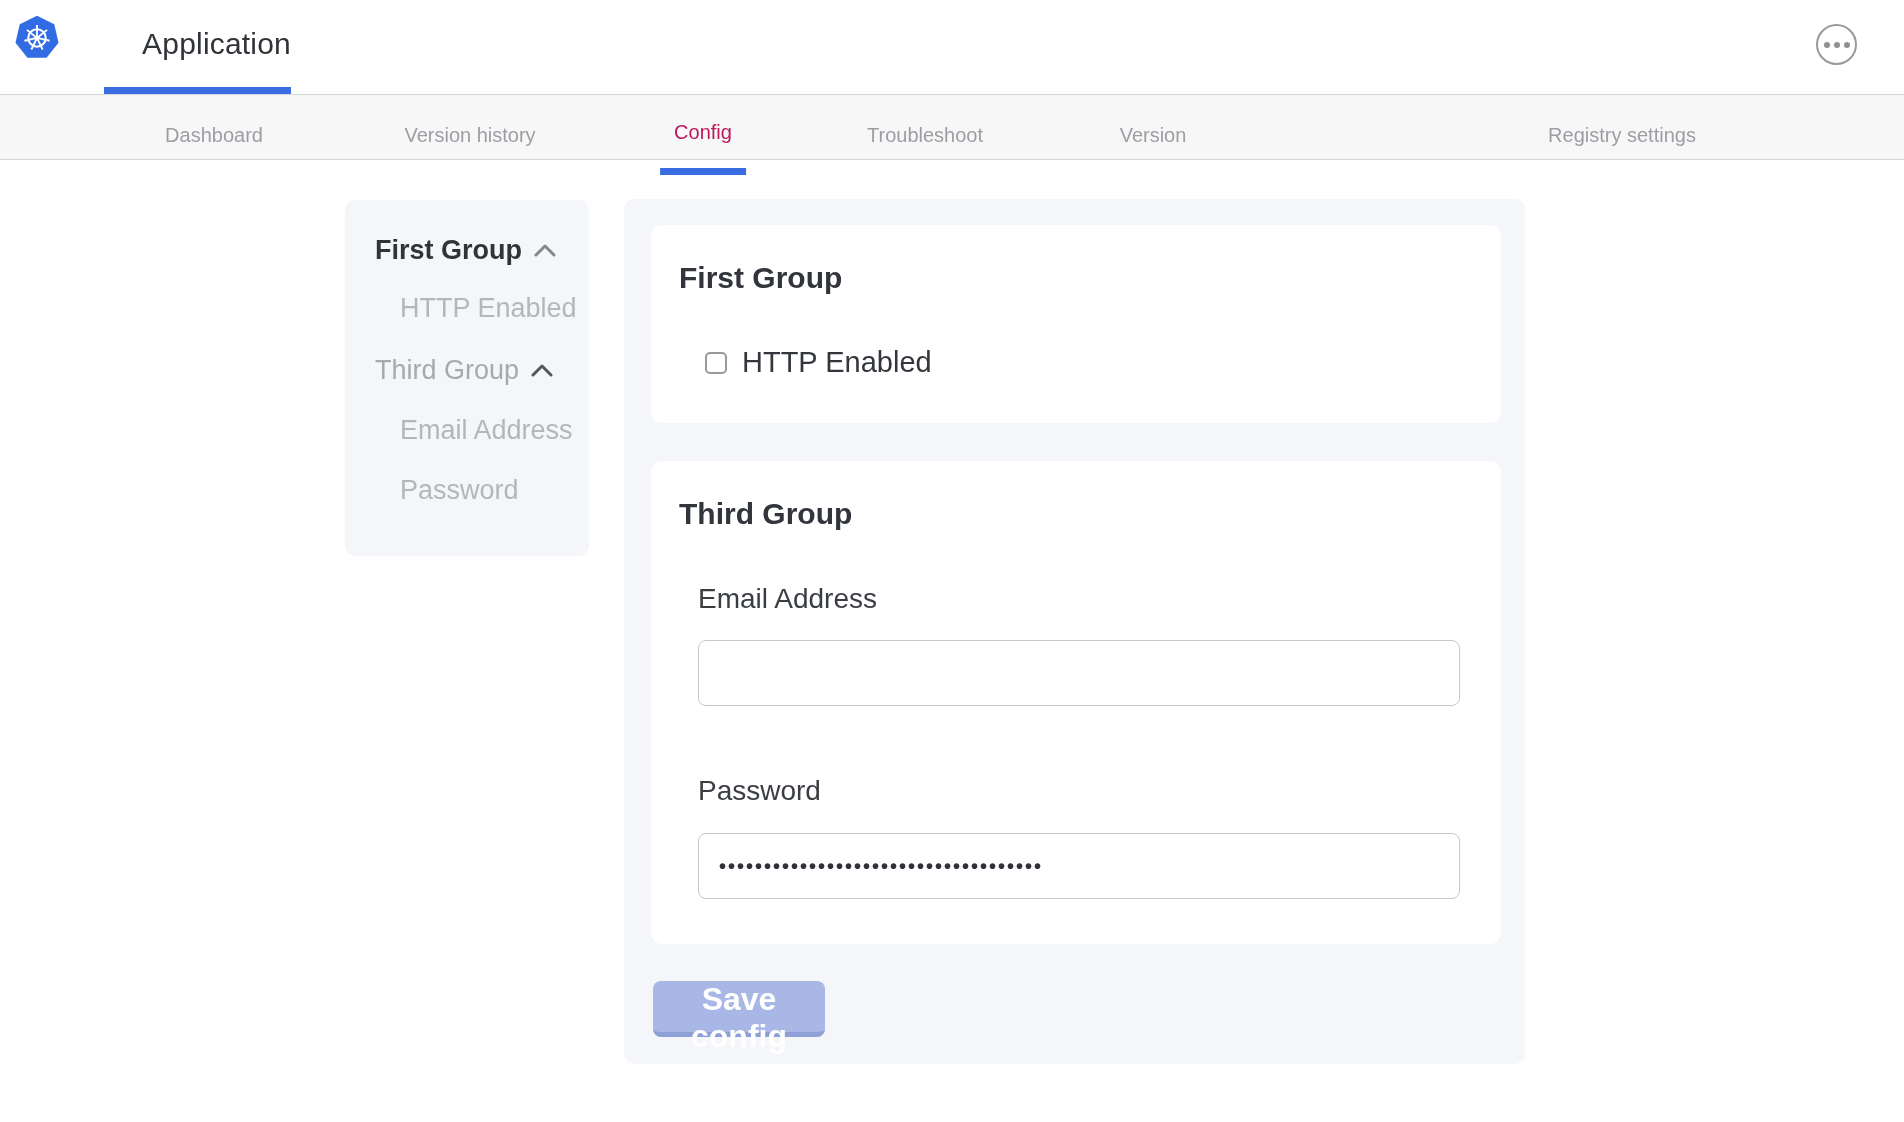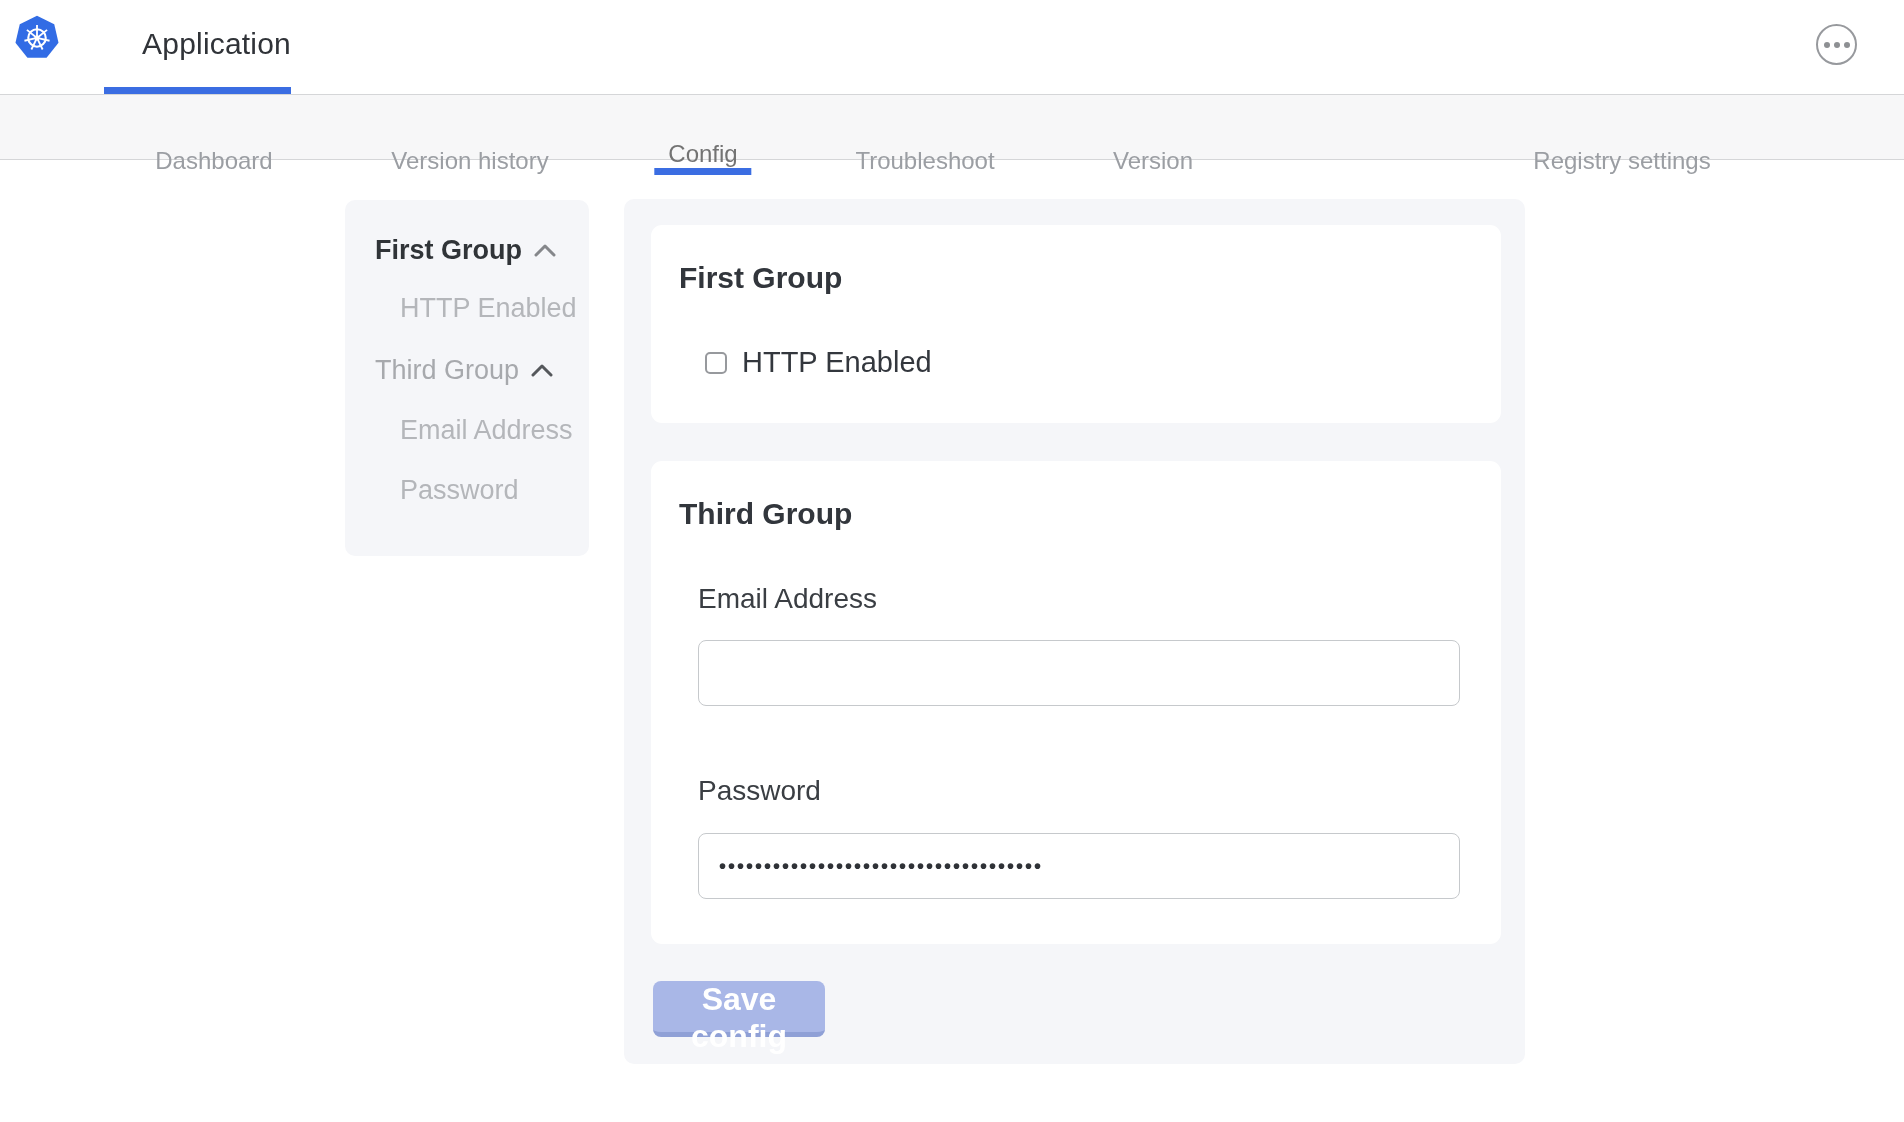--- a/index.html
+++ b/index.html
@@ -16,23 +16,23 @@
   .app-tab span { font-size:30px; color:#303338; letter-spacing:.2px; }
   .ellipsis-btn { position:absolute; left:1816px; top:24px; width:41px; height:41px;
     border:2px solid #97999d; border-radius:50%; display:flex; align-items:center;
     justify-content:center; gap:4px; background:#fff; cursor:pointer; }
   .ellipsis-btn .dot { width:6px; height:6px; border-radius:50%; background:#8e9093; }
 
   
   .navbar { position:absolute; left:0; top:94px; width:1904px; height:66px;
     background:#f7f7f8; border-top:1px solid #d5d6d8; border-bottom:1px solid #d5d6d8; }
   .tab { position:absolute; top:0; height:80px; transform:translateX(-50%);
-    display:flex; align-items:flex-end; padding:0 14px; font-size:24px; color:#9b9ea3;
+    display:flex; align-items:center; padding:0 14px; font-size:20px; color:#9b9ea3;
     cursor:pointer; white-space:nowrap; }
-  .tab.active { color:#737373; border-bottom:7px solid #3b6de2; padding-top:2px; }
+  .tab.active { color:#be185d; border-bottom:7px solid #3b6de2; padding-top:2px; }
 
   
   .side-panel { position:absolute; left:345px; top:200px; width:244px; height:356px;
     background:#f5f6f9; border-radius:10px; }
   .side-row { position:absolute; display:flex; align-items:center; gap:12px;
     height:30px; cursor:pointer; white-space:nowrap; }
   .side-row.group { left:30px; font-weight:bold; font-size:27px; color:#303438; }
   .side-row.group.dim { font-weight:normal; color:#a7a9ad; }
   .side-row.child { left:55px; font-size:27px; color:#b4b6ba; }
   .chev { display:block; }

